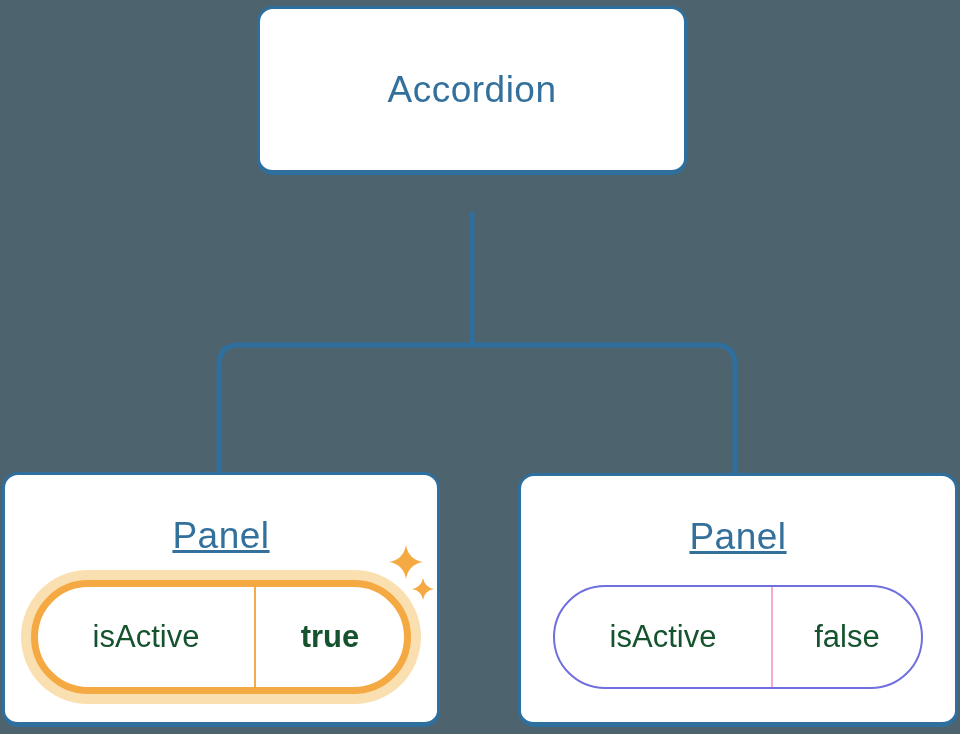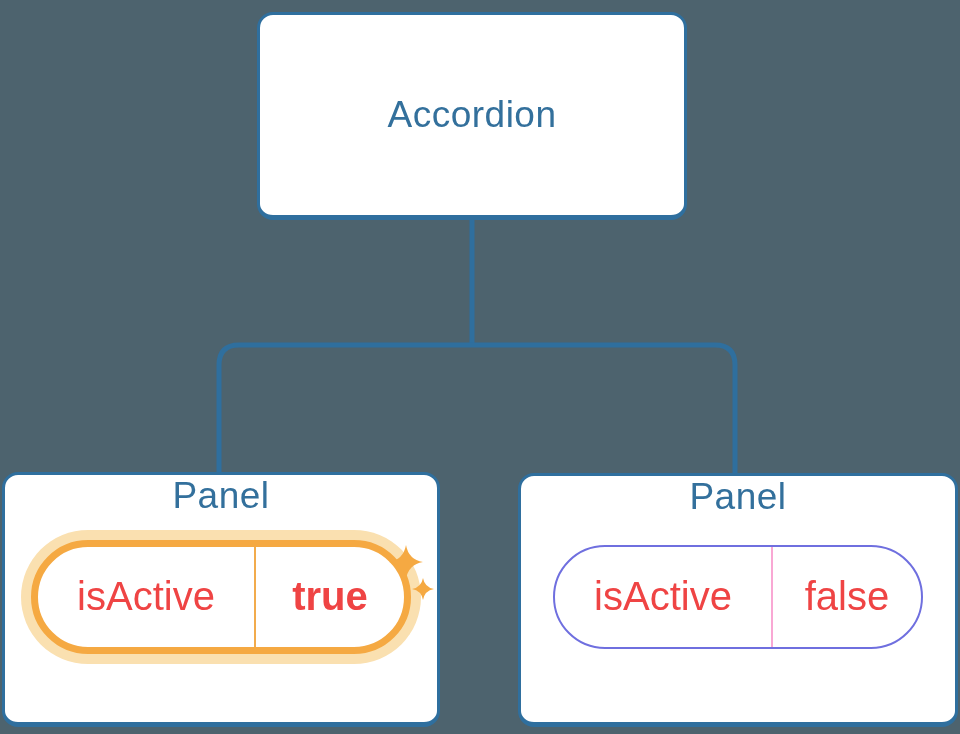--- a/index.html
+++ b/index.html
@@ -19,40 +19,40 @@
   .node {
     position: absolute;
     box-sizing: border-box;
     background: #ffffff;
     border: 3px solid #2f6f9e;
     border-bottom-width: 5px;
     border-radius: 16px;
     z-index: 1;
   }
   #accordion-node {
-    left: 257px; top: 12px;
-    width: 430px; height: 208px;
+    left: 257px; top: 6px;
+    width: 430px; height: 169px;
     display: flex;
     align-items: center;
     justify-content: center;
   }
   .node-title {
     font-size: 37px;
     font-weight: 500;
     letter-spacing: 0.5px;
     color: #33709c;
   }
   .panel-node {
     display: flex;
     flex-direction: column;
     align-items: center;
   }
   #panel-node-left  { left: 2px;   top: 472px; width: 438px; height: 255px; }
   #panel-node-right { left: 518px; top: 473px; width: 440px; height: 254px; }
-  .panel-title { line-height: 1.15; }
+  .panel-title { margin-top: 40px; line-height: 1.15; text-decoration: underline; }
   .state-pill {
     box-sizing: content-box;
     width: 366px;
     height: 100px;
     background: #ffffff;
     display: flex;
     align-items: stretch;
     overflow: hidden;
   }
   .state-pill.highlighted {
@@ -63,22 +63,22 @@
   }
   .state-pill.plain {
     margin-top: 26px;
     border: 2px solid #6f6fdf;
     border-radius: 52px;
   }
   .pill-cell {
     display: flex;
     align-items: center;
     justify-content: center;
-    font-size: 40px;
-    color: #ef4444;
+    font-size: 31px;
+    color: #14532d;
   }
   .pill-cell.name-cell { flex: 0 0 59%; }
   .pill-cell.value-cell { flex: 1 1 auto; }
   .state-pill.highlighted .value-cell { border-left: 2px solid #f2ab4c; font-weight: 700; }
   .state-pill.plain .value-cell { border-left: 2px solid #f9a8d4; font-weight: 400; }
   #sparkles {
     position: absolute;
     left: 380px; top: 535px;
     z-index: 2;
   }

